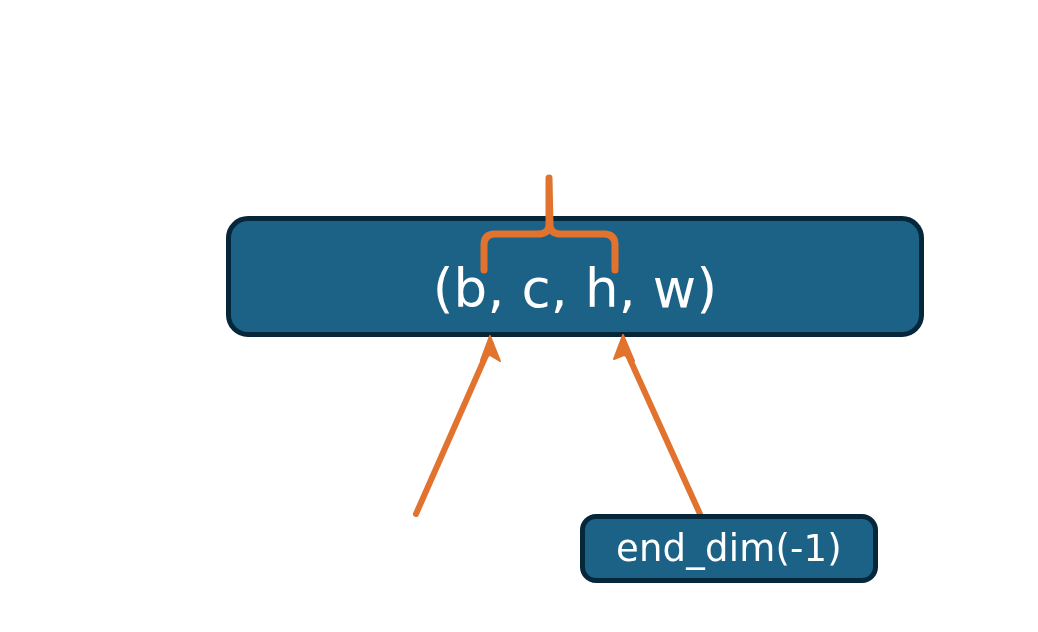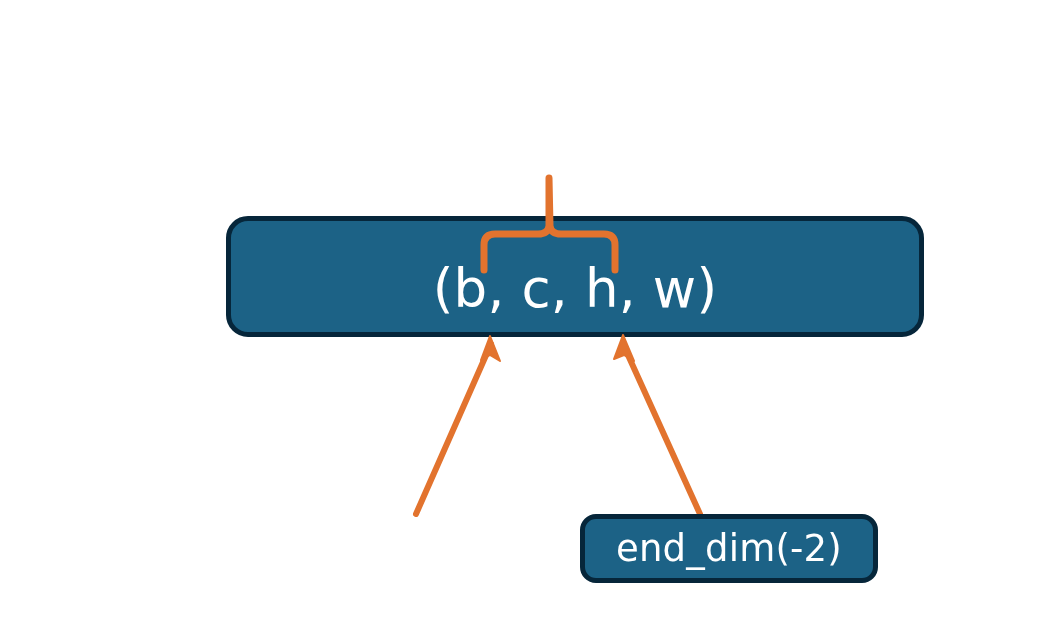--- a/index.html
+++ b/index.html
@@ -113,21 +113,21 @@
     <line x1="700" y1="514" x2="623" y2="344" stroke="#e2732e" stroke-width="6" stroke-linecap="round"></line>
   </svg>
 
 
   <div class="node" id="node-shape">
     <span class="node-label">(b, c, h, w)</span>
   </div>
 
 
   <div class="node" id="node-end-dim">
-    <span class="node-label">end_dim(-2)</span>
+    <span class="node-label">end_dim(-1)</span>
   </div>
 
   <svg id="connectors" viewBox="0 0 1038 632">
 
     <path d="M 484 270
              L 484 245
              Q 484 234 495 234
              L 538 234
              Q 548 234 549 226
              L 549 178

